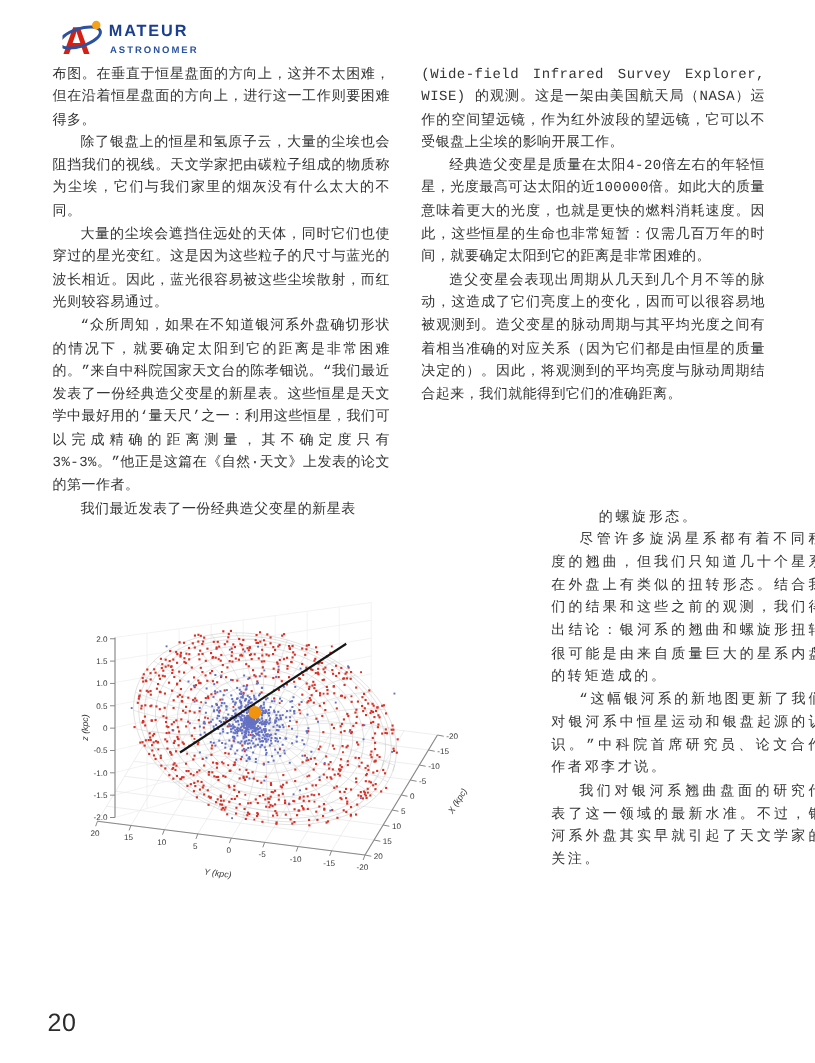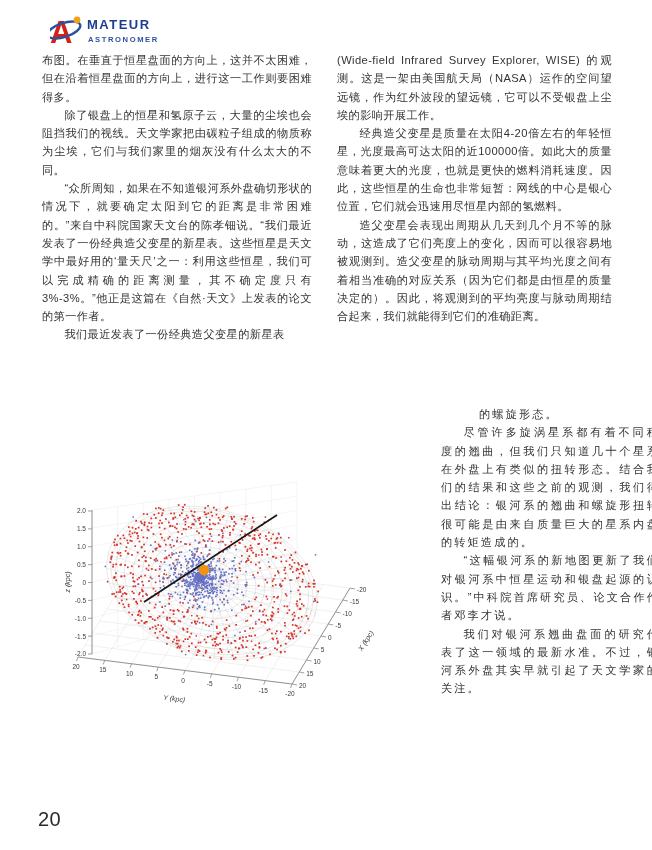--- a/index.html
+++ b/index.html
@@ -3,21 +3,21 @@
 <meta charset="utf-8">
 <style>
   html,body{margin:0;padding:0;background:#fff;}
   .page{position:relative;width:652px;height:850px;background:#ffffff;overflow:hidden;
         font-family:"Liberation Sans","DejaVu Sans",sans-serif;color:#303030;}
   .col{position:absolute;font-size:11.2px;line-height:18.3px;text-align:justify;
        text-justify:inter-character;letter-spacing:0.4px;color:#343434;}
   #col-left{left:42px;top:51px;width:270px;}
   #col-right-wide{left:337px;top:51px;width:275px;}
   #col-right-narrow{left:393px;top:405px;width:219px;letter-spacing:2.1px;margin-left:48px;}
-  .para{margin:0;}
+  .para{margin:0;font-family:Liberation Mono, monospace;}
   .para.indent{text-indent:2em;}
   .hang{padding-left:3.4em;}
   #figure-wrap{position:absolute;left:62px;top:470px;width:330px;height:268px;}
   #caption{position:absolute;left:42px;top:702px;width:331px;font-size:10.6px;
            line-height:15.6px;font-weight:bold;color:#333;text-align:justify;letter-spacing:0.3px;}
   #caption .marker{font-weight:normal;font-size:9px;position:relative;top:-1px;margin-right:3px;}
   #page-number{position:absolute;left:38px;top:808px;font-size:20px;color:#2b2b2b;letter-spacing:0.5px;}
   #logo{position:absolute;left:50px;top:12px;width:180px;height:38px;}
   .logo-word1{font-weight:bold;font-size:13px;letter-spacing:1.5px;}
   .logo-word2{font-weight:bold;font-size:7.6px;letter-spacing:1.6px;}
@@ -34,27 +34,28 @@
       <ellipse cx="14" cy="18" rx="17" ry="7" fill="none" stroke="#2a52a0" stroke-width="2.4" transform="rotate(-18 14 18)"></ellipse>
       <circle cx="27" cy="8" r="3.4" fill="#f4a11c"></circle>
     </g>
     <text x="37" y="17" class="logo-word1" fill="#1c3e8e">MATEUR</text>
     <text x="38" y="30" class="logo-word2" fill="#2a52a0">ASTRONOMER</text>
   </svg>
 
   <div id="col-left" class="col">
       <p class="para">布图。在垂直于恒星盘面的方向上，这并不太困难，但在沿着恒星盘面的方向上，进行这一工作则要困难得多。</p>
       <p class="para indent">除了银盘上的恒星和氢原子云，大量的尘埃也会阻挡我们的视线。天文学家把由碳粒子组成的物质称为尘埃，它们与我们家里的烟灰没有什么太大的不同。</p>
+      <p class="para indent">大量的尘埃会遮挡住远处的天体，同时它们也使穿过的星光变红。这是因为这些粒子的尺寸与蓝光的波长相近。因此，蓝光很容易被这些尘埃散射，而红光则较容易通过。</p>
       <p class="para indent">“众所周知，如果在不知道银河系外盘确切形状的情况下，就要确定太阳到它的距离是非常困难的。”来自中科院国家天文台的陈孝钿说。“我们最近发表了一份经典造父变星的新星表。这些恒星是天文学中最好用的‘量天尺’之一：利用这些恒星，我们可以完成精确的距离测量，其不确定度只有3%-3%。”他正是这篇在《自然·天文》上发表的论文的第一作者。</p>
       <p class="para indent">我们最近发表了一份经典造父变星的新星表</p>
     </div>
 
   <div id="col-right-wide" class="col">
       <p class="para">(Wide-field Infrared Survey Explorer, WISE) 的观测。这是一架由美国航天局（NASA）运作的空间望远镜，作为红外波段的望远镜，它可以不受银盘上尘埃的影响开展工作。</p>
-      <p class="para indent">经典造父变星是质量在太阳4-20倍左右的年轻恒星，光度最高可达太阳的近100000倍。如此大的质量意味着更大的光度，也就是更快的燃料消耗速度。因此，这些恒星的生命也非常短暂：网线的中心是银心位置，它们就会迅速用尽恒星内部的氢燃料。</p>
+      <p class="para indent">经典造父变星是质量在太阳4-20倍左右的年轻恒星，光度最高可达太阳的近100000倍。如此大的质量意味着更大的光度，也就是更快的燃料消耗速度。因此，这些恒星的生命也非常短暂：仅需几百万年的时间，就要确定太阳到它的距离是非常困难的。</p>
       <p class="para indent">造父变星会表现出周期从几天到几个月不等的脉动，这造成了它们亮度上的变化，因而可以很容易地被观测到。造父变星的脉动周期与其平均光度之间有着相当准确的对应关系（因为它们都是由恒星的质量决定的）。因此，将观测到的平均亮度与脉动周期结合起来，我们就能得到它们的准确距离。</p>
     </div>
 
   <div id="col-right-narrow" class="col">
     <div class="hang">的螺旋形态。</div>
     <div>
         <p class="para indent">尽管许多旋涡星系都有着不同程度的翘曲，但我们只知道几十个星系在外盘上有类似的扭转形态。结合我们的结果和这些之前的观测，我们得出结论：银河系的翘曲和螺旋形扭转很可能是由来自质量巨大的星系内盘的转矩造成的。</p>
         <p class="para indent">“这幅银河系的新地图更新了我们对银河系中恒星运动和银盘起源的认识。”中科院首席研究员、论文合作作者邓李才说。</p>
         <p class="para indent">我们对银河系翘曲盘面的研究代表了这一领域的最新水准。不过，银河系外盘其实早就引起了天文学家的关注。</p>
       </div>

